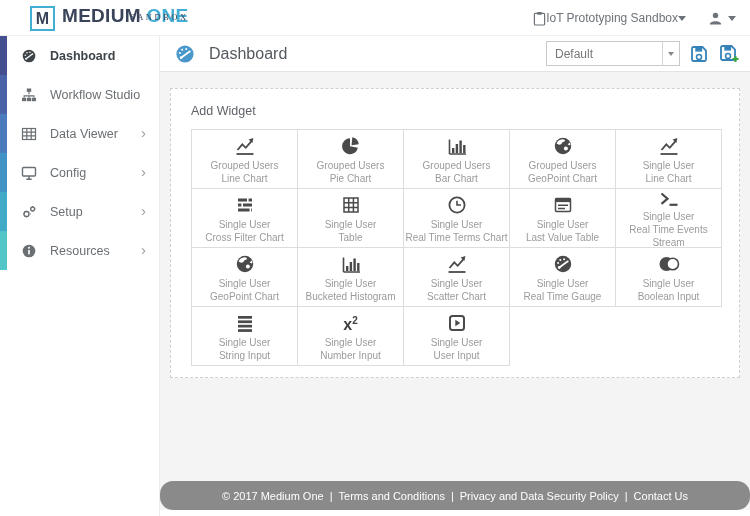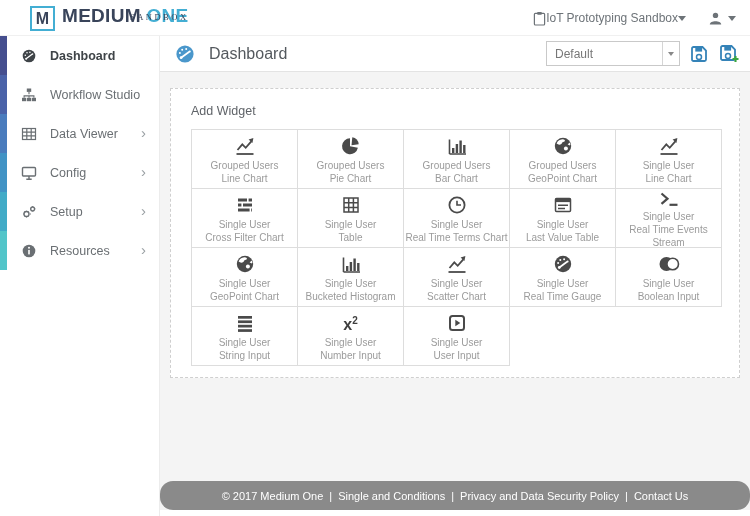--- a/index.html
+++ b/index.html
@@ -457,21 +457,21 @@
             </span>
     <div class="wl1">Single User</div>
     <div class="wl2">User Input</div>
   </div>
 </div>
     </div>
 
     <div class="footer">
       <span>© 2017 Medium One</span>
       <span>|</span>
-      <a>Single and Conditions</a>
+      <a>Terms and Conditions</a>
       <span>|</span>
       <a>Privacy and Data Security Policy</a>
       <span>|</span>
       <a>Contact Us</a>
     </div>
     <div class="footer-white"></div>
   </div>
 </div>
 
 </body></html>

